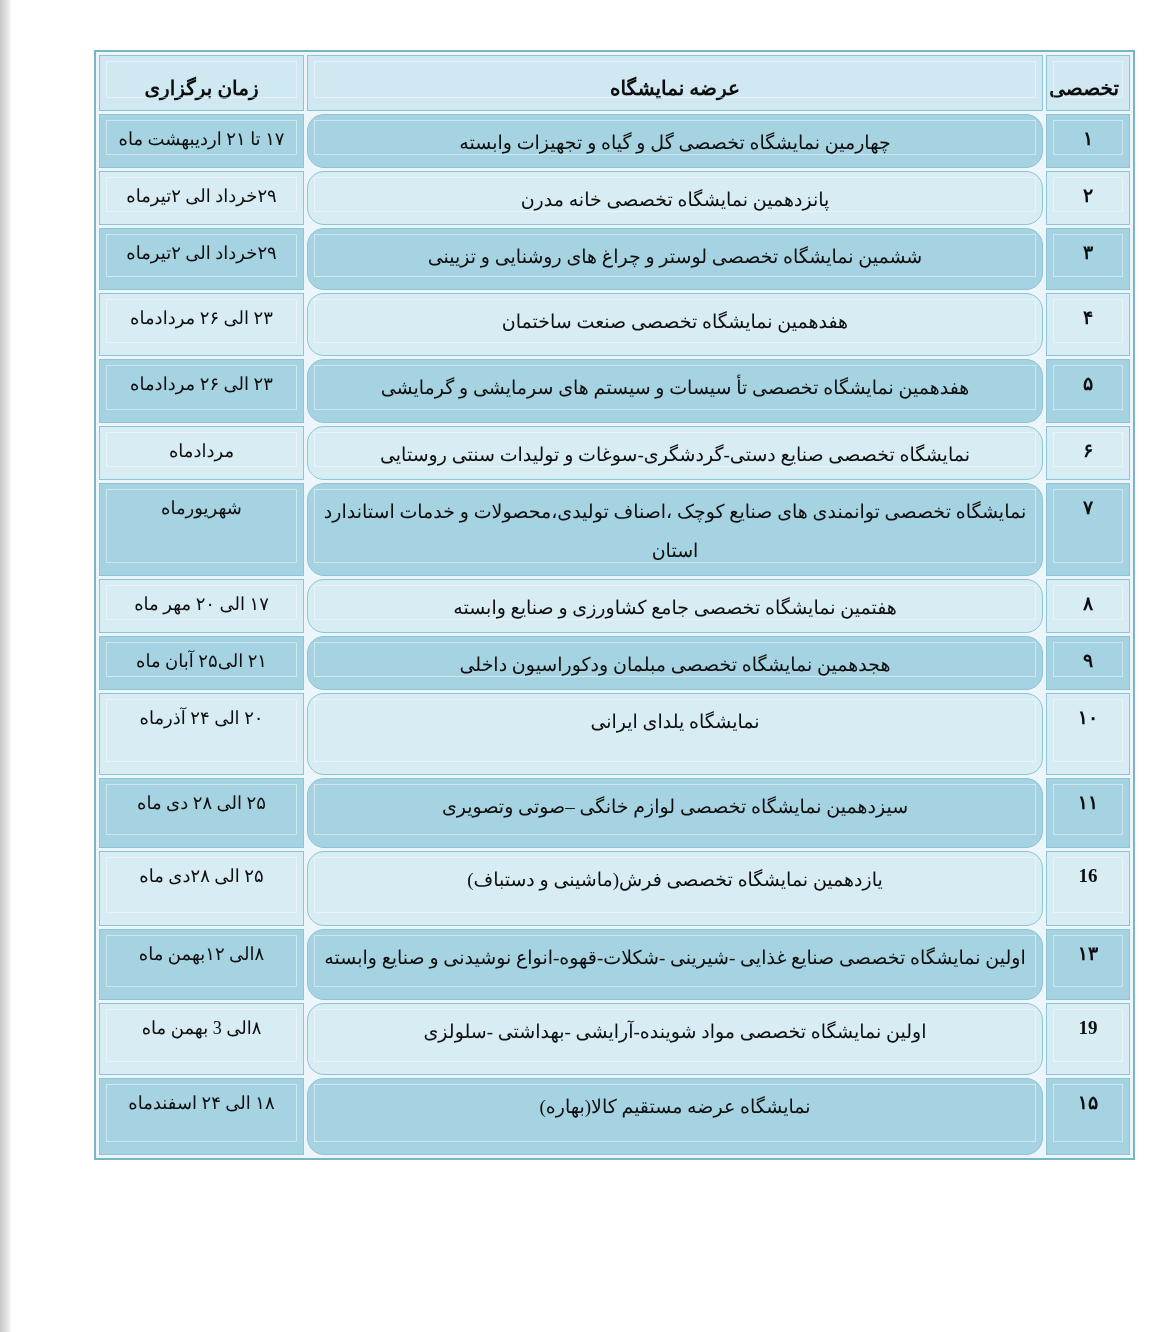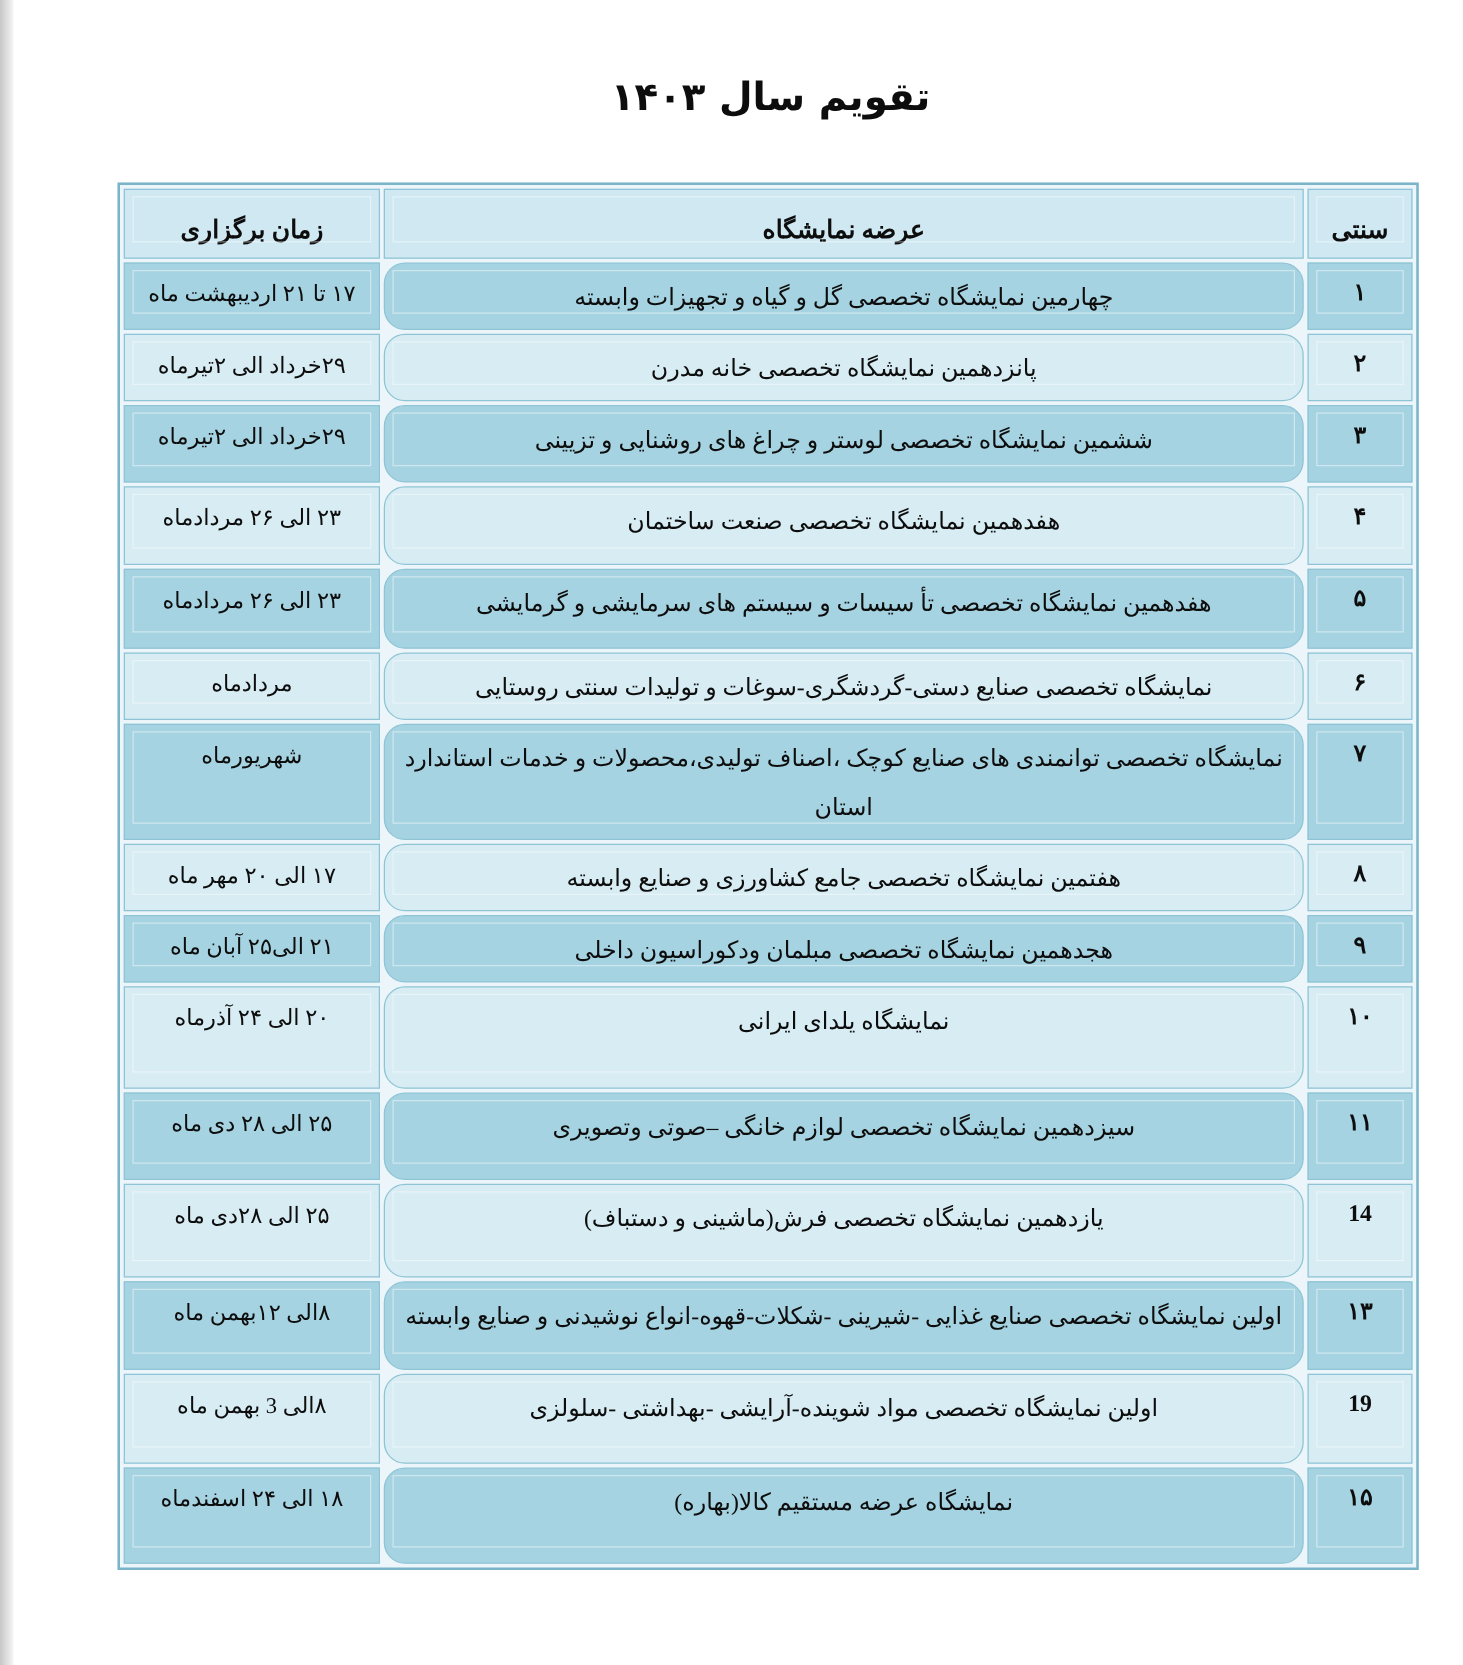--- a/index.html
+++ b/index.html
@@ -86,31 +86,30 @@
     margin-top: 28px;
   }
 </style>
 </head>
 <body>
 
 <div class="edge-strip"></div>
 
 <div class="content">
 
-  <div class="page-title">تقویم سال ۱۴۰۳</div>
 
   <table class="cal">
     <colgroup>
       <col style="width:84px">
       <col style="width:736px">
       <col style="width:205px">
     </colgroup>
     <thead>
       <tr style="height:56px">
-        <th>سنتی</th>
+        <th>تخصصی</th>
         <th>عرضه نمایشگاه</th>
         <th>زمان برگزاری</th>
       </tr>
     </thead>
     <tbody>
       <tr class="dark" style="height:50px">
         <td class="num">۱</td>
         <td class="ttl">چهارمین نمایشگاه تخصصی گل و گیاه و تجهیزات وابسته</td>
         <td class="tim">۱۷ تا ۲۱ اردیبهشت ماه</td>
       </tr>
@@ -158,21 +157,21 @@
         <td class="num">۱۰</td>
         <td class="ttl">نمایشگاه یلدای ایرانی</td>
         <td class="tim">۲۰ الی ۲۴ آذرماه</td>
       </tr>
       <tr class="dark" style="height:70px">
         <td class="num">۱۱</td>
         <td class="ttl">سیزدهمین نمایشگاه تخصصی لوازم خانگی –صوتی وتصویری</td>
         <td class="tim">۲۵ الی ۲۸ دی ماه</td>
       </tr>
       <tr class="light" style="height:75px">
-        <td class="num">14</td>
+        <td class="num">16</td>
         <td class="ttl">یازدهمین نمایشگاه تخصصی فرش(ماشینی و دستباف)</td>
         <td class="tim">۲۵ الی ۲۸دی ماه</td>
       </tr>
       <tr class="dark" style="height:71px">
         <td class="num">۱۳</td>
         <td class="ttl">اولین نمایشگاه تخصصی صنایع غذایی -شیرینی -شکلات-قهوه-انواع نوشیدنی و صنایع وابسته</td>
         <td class="tim">۸الی ۱۲بهمن ماه</td>
       </tr>
       <tr class="light" style="height:72px">
         <td class="num">19</td>

